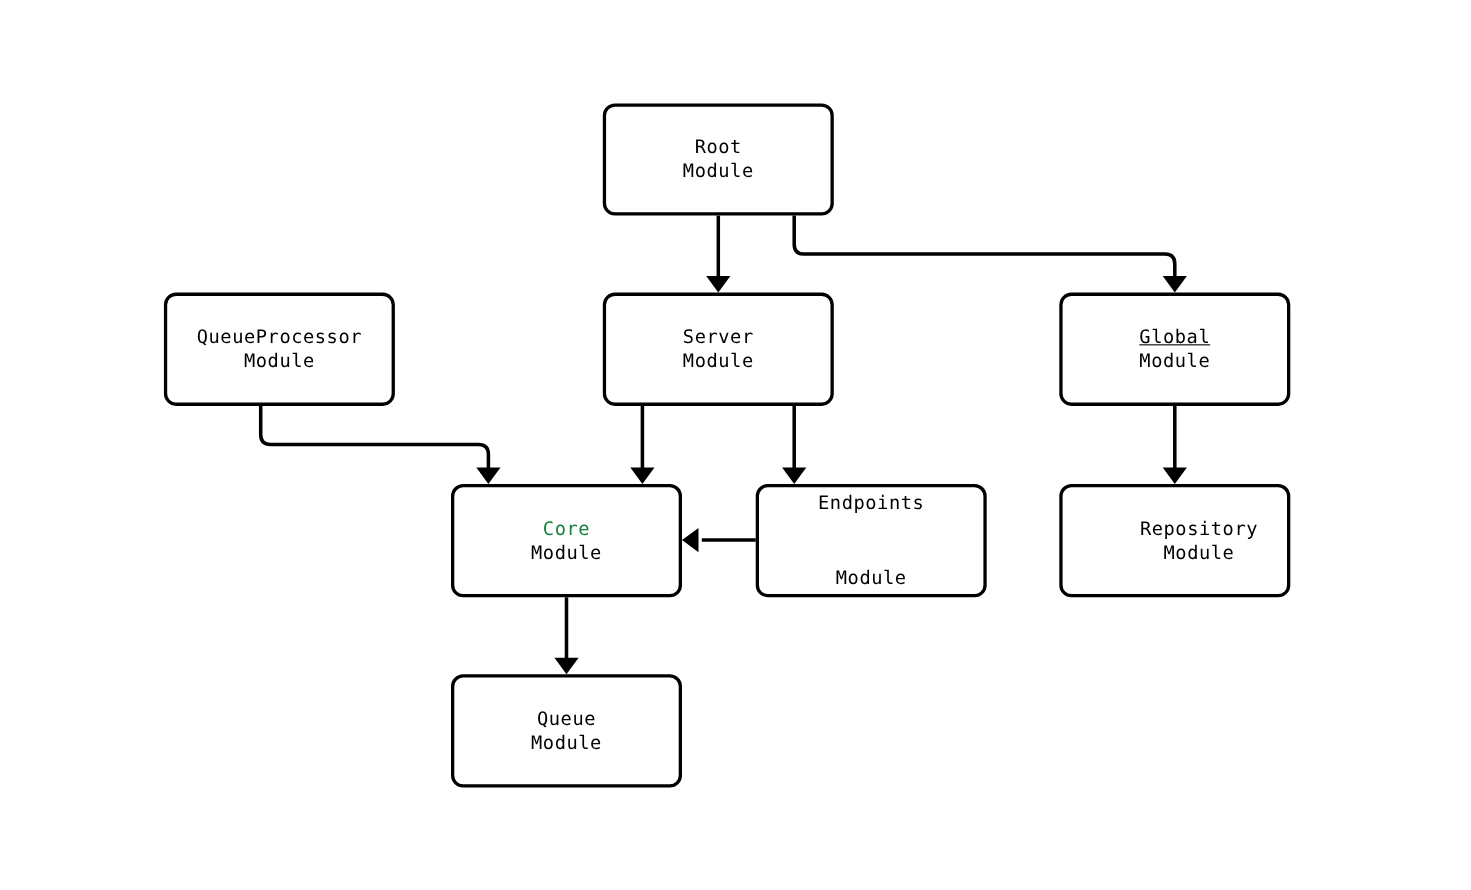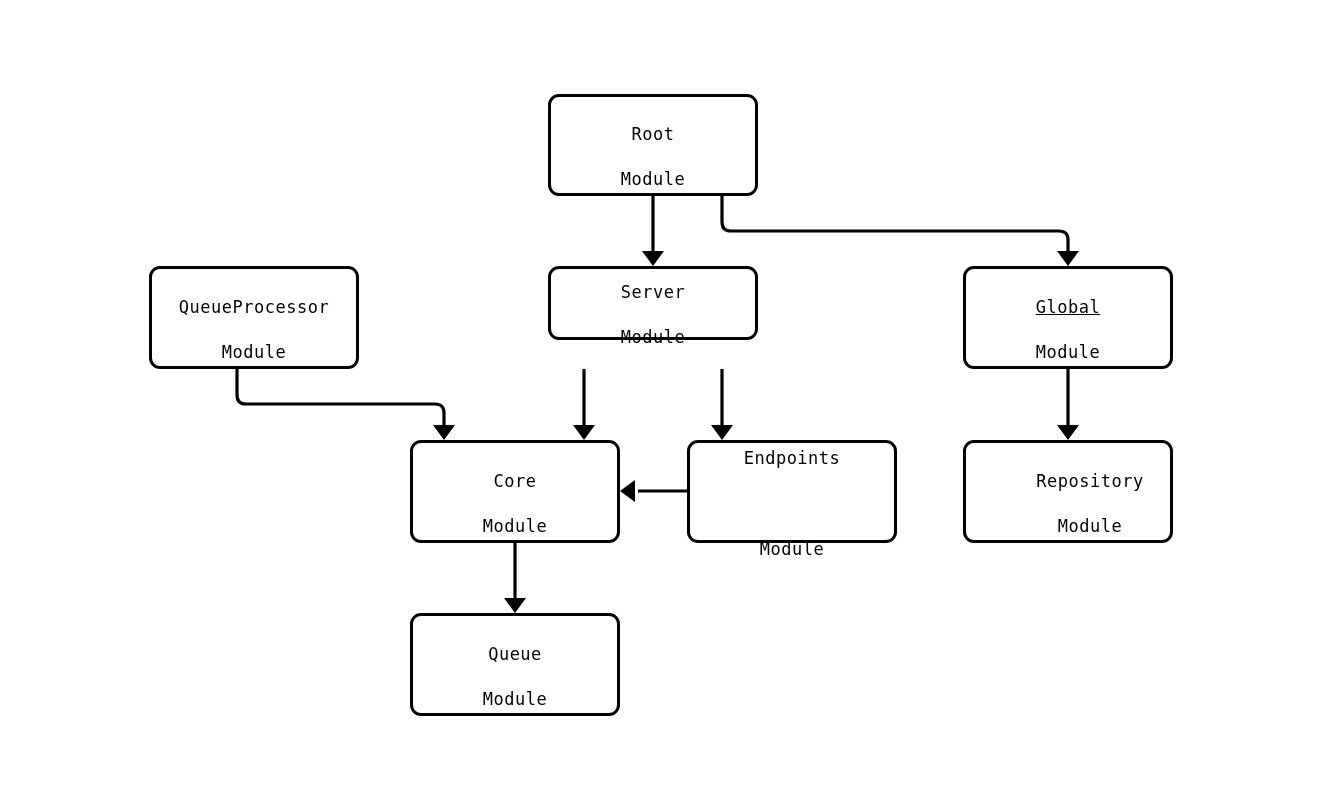--- a/index.html
+++ b/index.html
@@ -35,21 +35,20 @@
     justify-content: center;
     z-index: 2;
   }
   .node-line {
     font-size: 17px;
     line-height: 22px;
     letter-spacing: 0.5px;
     color: #000000;
     white-space: pre;
     text-align: center;
-    margin-top: 23px;
   }
 </style>
 </head>
 <body>
 
 <div id="canvas">
   <svg id="edge-layer" viewBox="0 0 1337 809" xmlns="http://www.w3.org/2000/svg">
       <g>
         <path d="M 653 196 L 653 252" fill="none" stroke="#000000" stroke-width="3.2" stroke-linecap="butt" stroke-linejoin="round"></path>
         <polygon points="642,251 664,251 653,266" fill="#000000"></polygon>
@@ -84,30 +83,30 @@
       </g>
     </svg>
 <div class="node" style="left: 548px; top: 94px; width: 210px; height: 102px; border-color: rgb(0, 0, 0);">
       <div class="node-line" style="color: rgb(0, 0, 0);">Root</div>
       <div class="node-line" style="color: rgb(0, 0, 0);">Module</div>
     </div>
     <div class="node" style="left: 149px; top: 266px; width: 210px; height: 103px; border-color: rgb(0, 0, 0);">
       <div class="node-line" style="color: rgb(0, 0, 0);">QueueProcessor</div>
       <div class="node-line" style="color: rgb(0, 0, 0);">Module</div>
     </div>
-    <div class="node" style="left: 548px; top: 266px; width: 210px; height: 74px; border-color: rgb(0, 0, 0);">
+    <div class="node" style="left: 548px; top: 266px; width: 210px; height: 103px; border-color: rgb(0, 0, 0);">
       <div class="node-line" style="color: rgb(0, 0, 0);">Server</div>
       <div class="node-line" style="color: rgb(0, 0, 0);">Module</div>
     </div>
     <div class="node" style="left: 963px; top: 266px; width: 210px; height: 103px; border-color: rgb(0, 0, 0);">
       <div class="node-line" style="color: rgb(0, 0, 0); text-decoration: underline;">Global</div>
       <div class="node-line" style="color: rgb(0, 0, 0);">Module</div>
     </div>
     <div class="node" style="left: 410px; top: 440px; width: 210px; height: 103px; border-color: rgb(0, 0, 0);">
-      <div class="node-line" style="color: #000000;">Core</div>
+      <div class="node-line" style="color: #15803d;">Core</div>
       <div class="node-line" style="color: rgb(0, 0, 0);">Module</div>
     </div>
     <div class="node" style="left: 687px; top: 440px; width: 210px; height: 103px; border-color: rgb(0, 0, 0); gap: 46px;">
       <div class="node-line" style="color: rgb(0, 0, 0);">Endpoints</div>
       <div class="node-line" style="color: rgb(0, 0, 0);">Module</div>
     </div>
     <div class="node" style="left: 963px; top: 440px; width: 210px; height: 103px; border-color: rgb(0, 0, 0); padding-left: 44px;">
       <div class="node-line" style="color: rgb(0, 0, 0);">Repository</div>
       <div class="node-line" style="color: rgb(0, 0, 0);">Module</div>
     </div>

